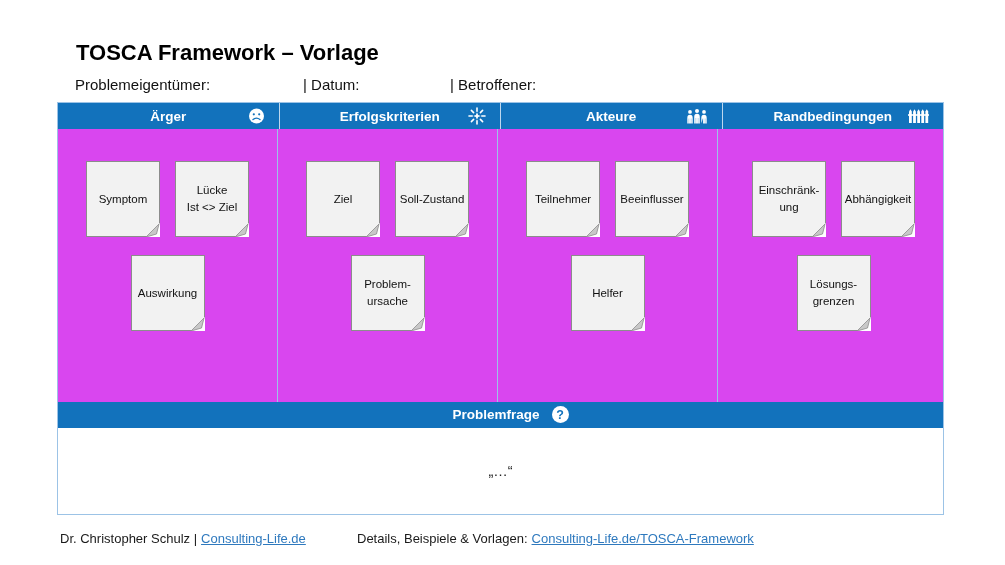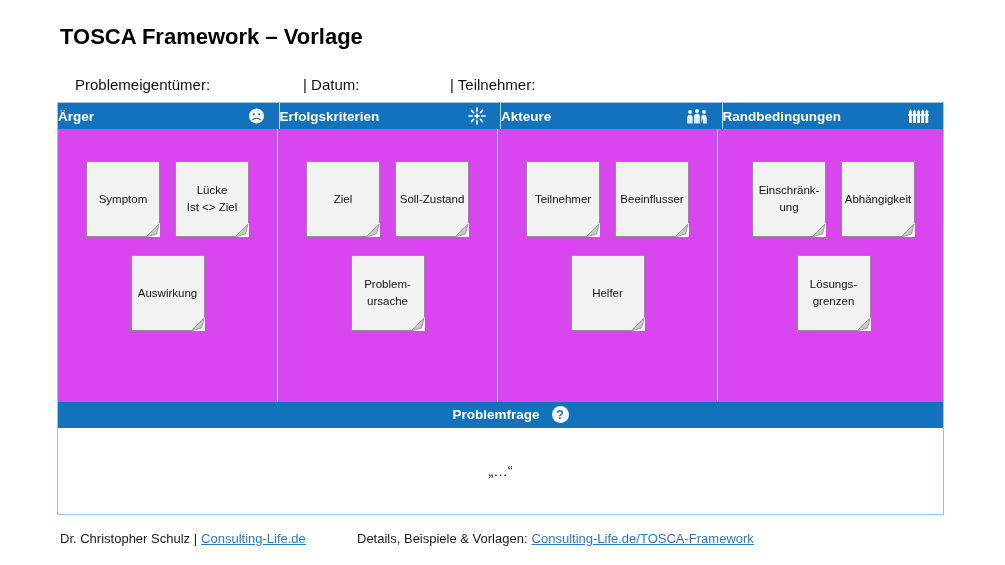--- a/index.html
+++ b/index.html
@@ -1,35 +1,35 @@
 <!DOCTYPE html>
 <html><head>
 <meta charset="utf-8">
 <style>
   html,body{margin:0;padding:0;}
   body{
     width:1005px;height:565px;position:relative;background:#ffffff;
     font-family:"Liberation Sans", sans-serif;color:#000;overflow:hidden;
   }
   .slide-title{
-    position:absolute;left:60px;top:24px;margin:0;
+    position:absolute;left:60px;top:24px;margin:16px;
     font-size:22px;font-weight:700;color:#000;
   }
   .meta-row{position:absolute;top:76px;left:0;width:100%;height:20px;font-size:15px;color:#111;}
   .meta-owner{position:absolute;left:75px;text-align:right;}
   .meta-date{position:absolute;left:303px;}
   .meta-participants{position:absolute;left:450px;}
 
   .panel{
     position:absolute;left:57px;top:102px;width:887px;height:413px;
     border:1px solid #9CC3E6;box-sizing:border-box;display:flex;flex-direction:column;
   }
   .col-headers{display:flex;height:26px;flex:0 0 26px;background:#1272BC;}
   .col-header{
-    position:relative;flex:1 1 0;display:flex;align-items:center;
+    position:relative;flex:1 1 0;display:flex;align-items:center;justify-content:center;
     color:#fff;font-size:13.5px;font-weight:700;border-right:1px solid #BDD7EE;
   }
   .col-header:last-child{border-right:none;}
   .col-header .hdr-icon{position:absolute;right:14px;top:50%;transform:translateY(-50%);display:flex;align-items:center;}
 
   .col-bodies{display:flex;flex:1 1 auto;background:#d946ef;}
   .col-body{flex:1 1 0;border-right:1px solid #9CC3E6;box-sizing:border-box;position:relative;}
   .col-body:last-child{border-right:none;margin-left:6px;}
   .note-row{display:flex;justify-content:center;gap:15px;}
   .note-row.row1{margin-top:32px;}
@@ -62,21 +62,21 @@
   .link{color:#2E79BE;text-decoration:underline;margin-left:4px;cursor:pointer;}
 </style>
 </head>
 <body>
 
 <h1 class="slide-title">TOSCA Framework – Vorlage</h1>
 
 <div class="meta-row">
   <span class="meta-owner">Problemeigentümer:</span>
   <span class="meta-date">| Datum:</span>
-  <span class="meta-participants">| Teilnehmer:</span>
+  <span class="meta-participants">| Betroffener:</span>
 </div>
 
 <div class="panel">
 
   <div class="col-headers">
     <div class="col-header">
       <span>Ärger</span>
       <span class="hdr-icon">
         <svg width="17" height="17" viewBox="0 0 17 17">
             <circle cx="8.5" cy="8.5" r="7.5" fill="#fff"></circle>

